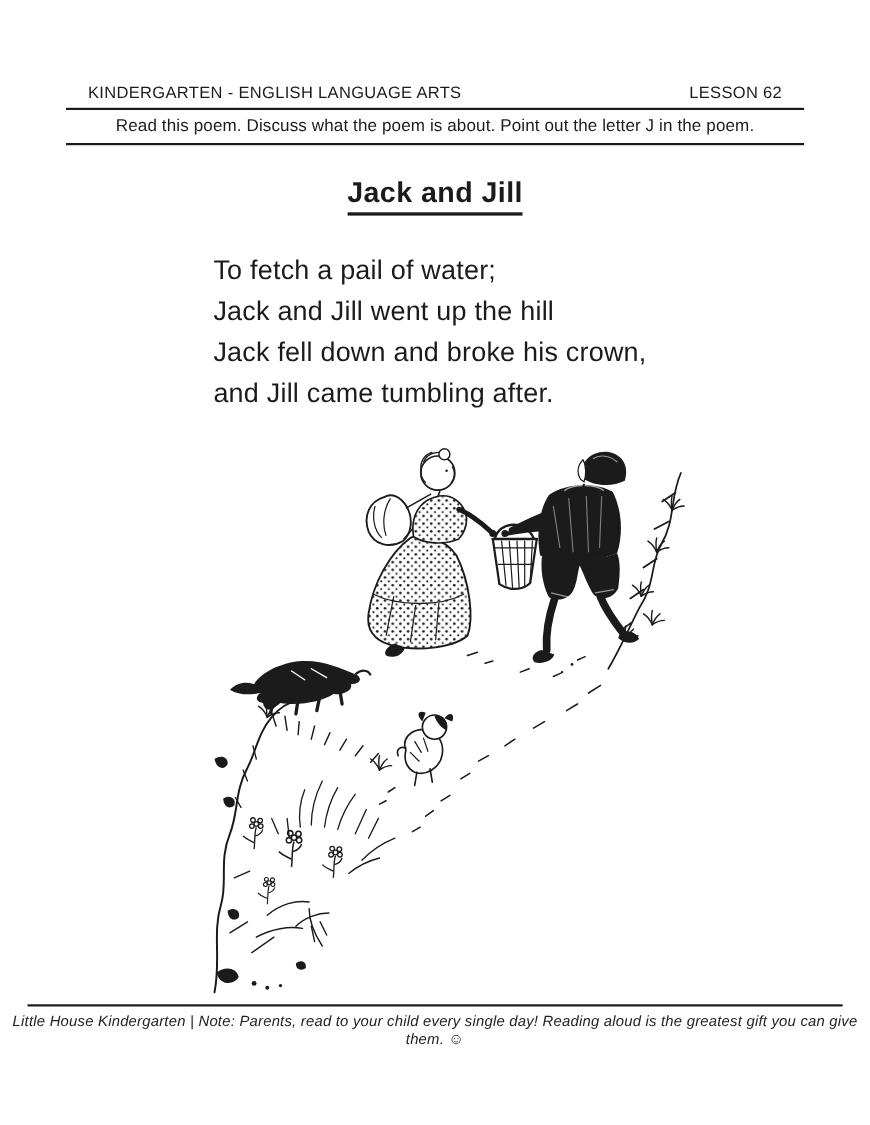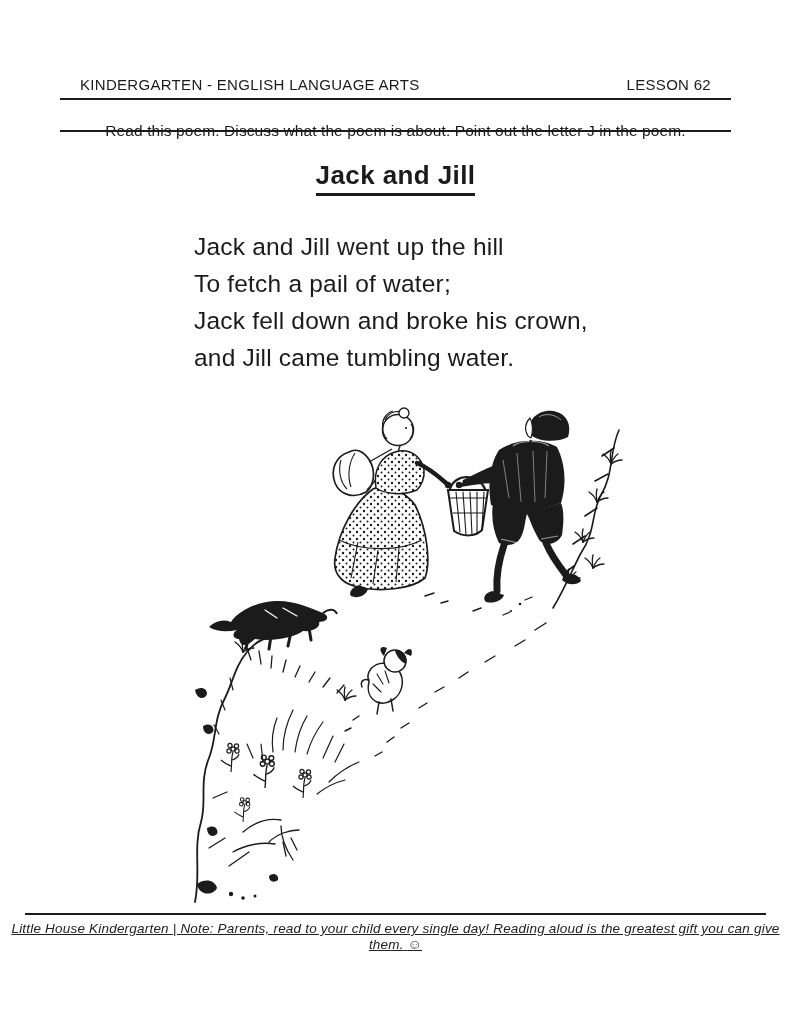--- a/index.html
+++ b/index.html
@@ -15,21 +15,21 @@
   .header-row{
     position:absolute; top:76px; left:80px; right:80px;
     display:flex; justify-content:space-between; align-items:baseline;
     font-weight:normal; font-size:15px; letter-spacing:.3px;
   }
   .rule{ position:absolute; left:60px; right:60px; border-top:2.5px solid var(--ink); height:0; }
   .rule-top{ top:98px; }
   .rule-mid{ top:130px; }
   .instruction{
     position:absolute; top:106px; left:60px; right:60px;
-    text-align:center; font-size:15.5px; letter-spacing:.1px;margin-top:16px;
+    text-align:center; font-size:15.5px; letter-spacing:.1px;
   }
 
   .poem-title{
     position:absolute; top:160px; left:0; right:0; text-align:center;
     font-size:26px; font-weight:bold; letter-spacing:.4px;
   }
   .poem-title span{
     border-bottom:3px solid var(--ink); padding-bottom:3px;margin-top:23px;
   }
   .poem{
@@ -38,21 +38,21 @@
   }
 
   .illustration{
     position:absolute; left:173px; top:390px; width:450px; height:522px;
   }
   .illustration svg{ display:block; width:100%; height:100%; }
 
   .footer-rule{ position:absolute; top:913px; left:25px; right:25px; border-top:2.5px solid var(--ink); height:0; }
   .footer-text{
     position:absolute; top:921px; left:0; right:0; text-align:center;
-    font-size:13.5px; font-style:italic; letter-spacing:.2px; color:#222;text-decoration:underline;
+    font-size:13.5px; font-style:italic; letter-spacing:.2px; color:#222;
   }
   .footer-text .smiley{ font-style:normal; font-size:14px; }
 </style>
 </head>
 <body>
 
 <div class="page">
 
   <div class="header-row">
     <span>KINDERGARTEN - ENGLISH LANGUAGE ARTS</span>
@@ -61,24 +61,24 @@
 
   <div class="rule rule-top"></div>
   <div class="instruction">Read this poem. Discuss what the poem is about. Point out the letter J in the poem.</div>
   <div class="rule rule-mid"></div>
 
   <div class="poem-title">
     <span>Jack and Jill</span>
   </div>
 
   <div class="poem">
+    <div>To fetch a pail of water;</div>
     <div>Jack and Jill went up the hill</div>
-    <div>To fetch a pail of water;</div>
     <div>Jack fell down and broke his crown,</div>
-    <div>and Jill came tumbling water.</div>
+    <div>and Jill came tumbling after.</div>
   </div>
 
   <div class="illustration" role="img" aria-label="Black and white drawing of Jack and Jill carrying a pail up a hill, followed by a dog and a puppy, with grass and flowers on the bank">
     <svg viewBox="0 0 450 522" xmlns="http://www.w3.org/2000/svg">
       <defs>
         <pattern id="dots" width="7" height="7" patternUnits="userSpaceOnUse">
           <rect width="7" height="7" fill="#ffffff"></rect>
           <circle cx="2" cy="2" r="1.2" fill="#1b1b1b"></circle>
           <circle cx="5.5" cy="5.5" r="1" fill="#1b1b1b"></circle>
         </pattern>

